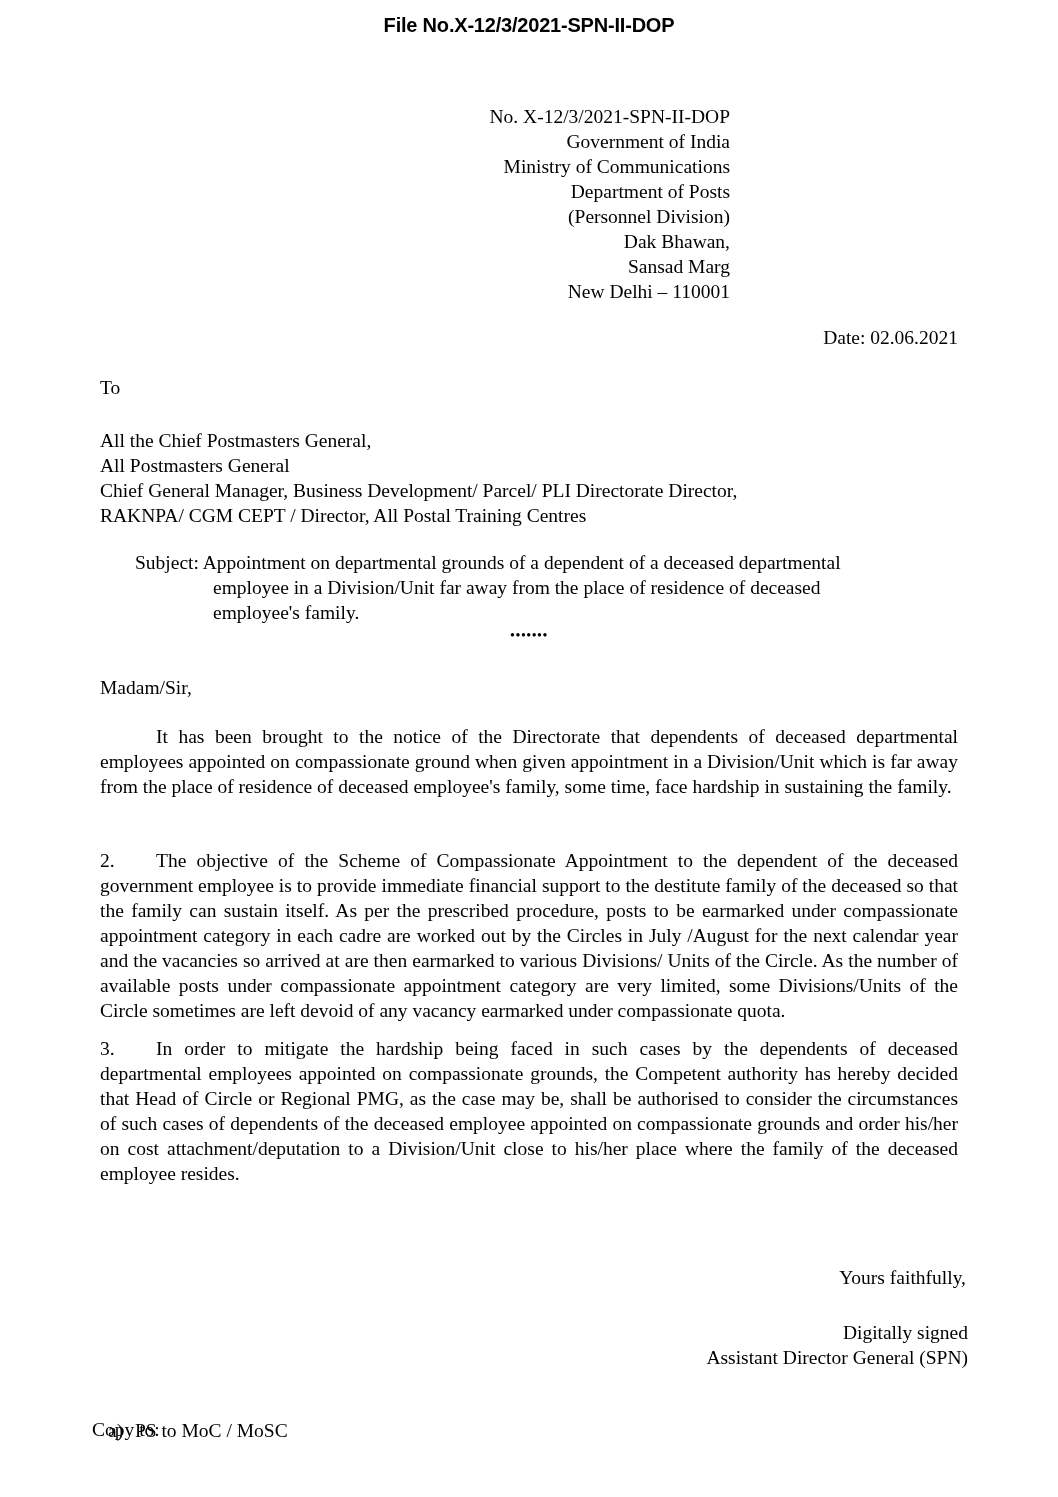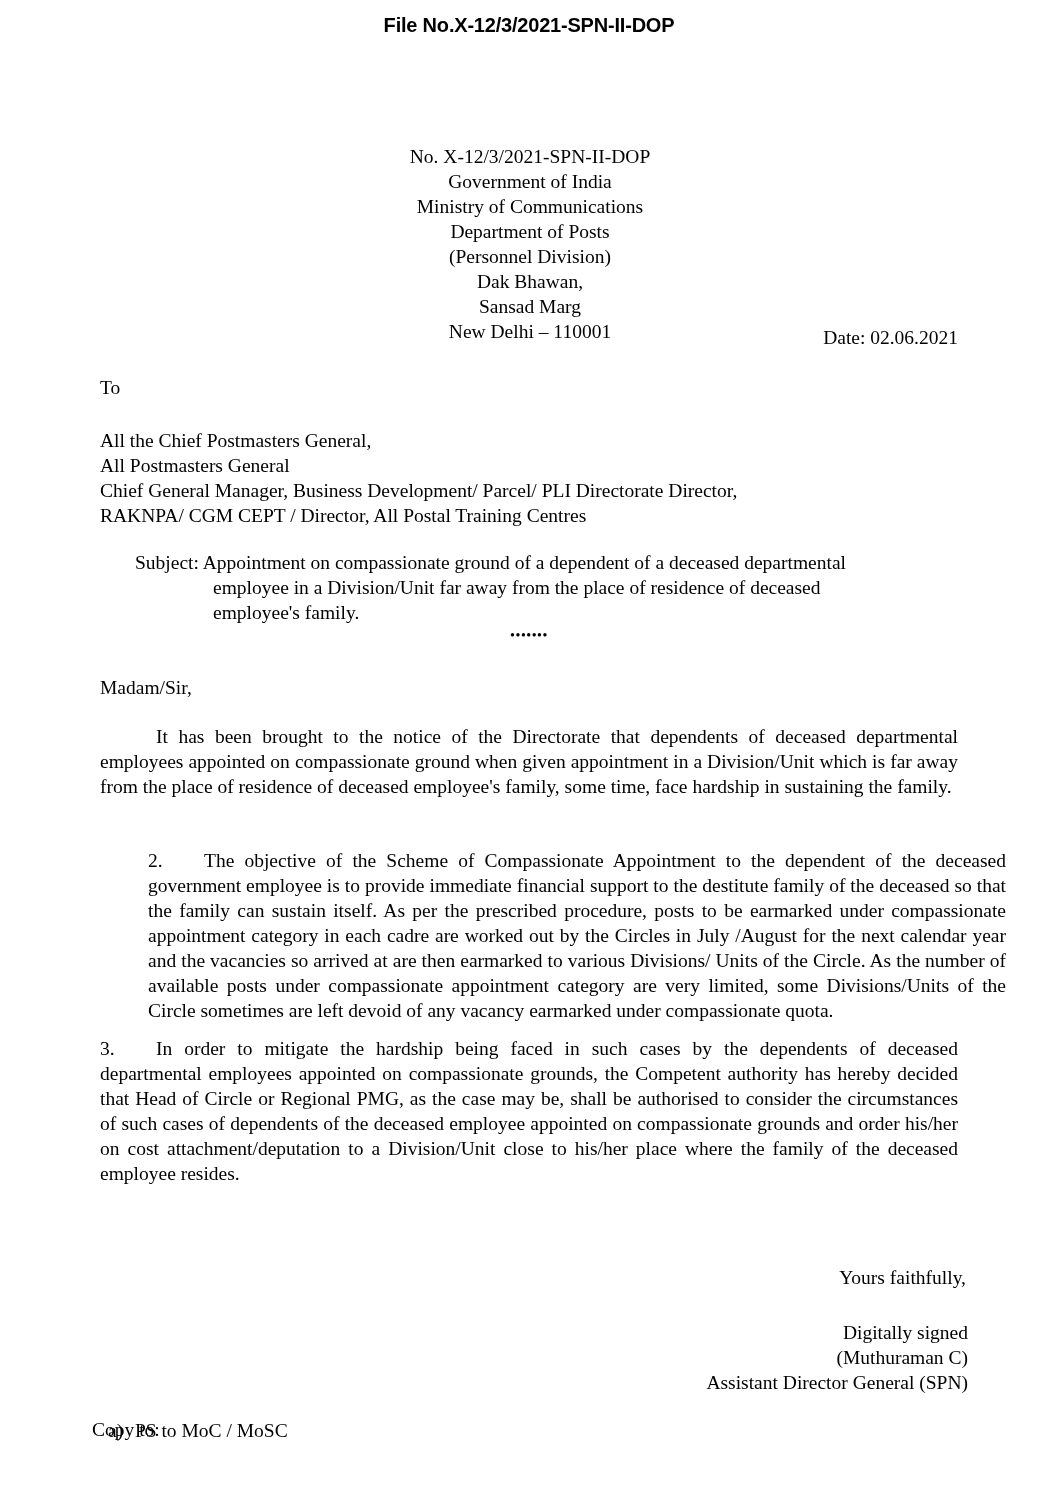--- a/index.html
+++ b/index.html
@@ -1,34 +1,34 @@
 <!DOCTYPE html>
 <html><head>
 <meta charset="utf-8">
 <style>
   html, body { margin: 0; padding: 0; background: #ffffff; }
   body { width: 1058px; height: 1497px; position: relative; overflow: hidden;
          font-family: "Liberation Serif", "DejaVu Serif", serif; color: #000; font-size: 19.5px; }
   .abs { position: absolute; }
   .file-no { left: 0; width: 1058px; top: 14px; text-align: center;
              font-family: "Liberation Sans", "DejaVu Sans", sans-serif; font-weight: bold; font-size: 20px; letter-spacing: -0.2px; }
-  .header-block { left: 330px; width: 400px; top: 104px; text-align: center; line-height: 25px; margin-top: 40px; }
+  .header-block { left: 330px; width: 400px; top: 104px; text-align: right; line-height: 25px; }
   .header-block div { white-space: nowrap; }
   .date { right: 100px; top: 327px; white-space: nowrap; }
   .to { left: 100px; top: 377px; }
   .addressees { left: 100px; top: 428px; line-height: 25px; white-space: nowrap; }
   .subject { left: 135px; width: 800px; top: 550px; line-height: 25px; }
   .subject .subj-label { display: inline; }
   .subject .subj-first { display: inline; }
   .subject .subj-cont { padding-left: 78px; }
   .stars { left: 0; width: 1058px; top: 628px; text-align: center; font-size: 14px; letter-spacing: 0.5px; }
   .salutation { left: 100px; top: 677px; }
   .para { left: 100px; width: 858px; text-align: justify; line-height: 25px; }
   .para1 { top: 724px; text-indent: 56px; }
-  .para2 { top: 848px; margin-left: 48px; }
+  .para2 { top: 848px; }
   .para3 { top: 1036px; }
   .para .num { display: inline-block; width: 56px; }
   .closing { right: 92px; top: 1267px; white-space: nowrap; }
   .sig { right: 90px; top: 1320px; text-align: right; line-height: 25px; white-space: nowrap; }
   .copy-to { left: 92px; top: 1395px; margin-top: 24px; }
   .copy-list { left: 108px; top: 1420px; white-space: nowrap; }
   .copy-list .marker { display: inline-block; width: 22px; }
 </style>
 </head>
 <body>
@@ -52,21 +52,21 @@
 
 <div class="abs addressees">
   <div>All the Chief Postmasters General,</div>
   <div>All Postmasters General</div>
   <div>Chief General Manager, Business Development/ Parcel/ PLI Directorate Director,</div>
   <div>RAKNPA/ CGM CEPT / Director, All Postal Training Centres</div>
 </div>
 
 <div class="abs subject">
   <div>
-    <span class="subj-label">Subject: </span><span class="subj-first">Appointment on compassionate ground of a dependent of a deceased departmental</span>
+    <span class="subj-label">Subject: </span><span class="subj-first">Appointment on departmental grounds of a dependent of a deceased departmental</span>
   </div>
   <div class="subj-cont">employee in a Division/Unit far away from the place of residence of deceased</div>
   <div class="subj-cont">employee's family.</div>
 </div>
 
 <div class="abs stars">•••••••</div>
 
 <div class="abs salutation">Madam/Sir,</div>
 
 <div class="abs para para1">It has been brought to the notice of the Directorate that dependents of deceased departmental employees appointed on compassionate ground when given appointment in a Division/Unit which is far away from the place of residence of deceased employee's family, some time, face hardship in sustaining the family.</div>
@@ -76,21 +76,20 @@
 </div>
 
 <div class="abs para para3">
   <span class="num">3.</span><span>In order to mitigate the hardship being faced in such cases by the dependents of deceased departmental employees appointed on compassionate grounds, the Competent authority has hereby decided that Head of Circle or Regional PMG, as the case may be, shall be authorised to consider the circumstances of such cases of dependents of the deceased employee appointed on compassionate grounds and order his/her on cost attachment/deputation to a Division/Unit close to his/her place where the family of the deceased employee resides.</span>
 </div>
 
 <div class="abs closing">Yours faithfully,</div>
 
 <div class="abs sig">
   <div>Digitally signed</div>
-  <div>(Muthuraman C)</div>
   <div>Assistant Director General (SPN)</div>
 </div>
 
 <div class="abs copy-to">Copy to:</div>
 
 <div class="abs copy-list">
   <div>
     <span class="marker">a)</span>
     <span>PS to MoC / MoSC</span>
   </div>

